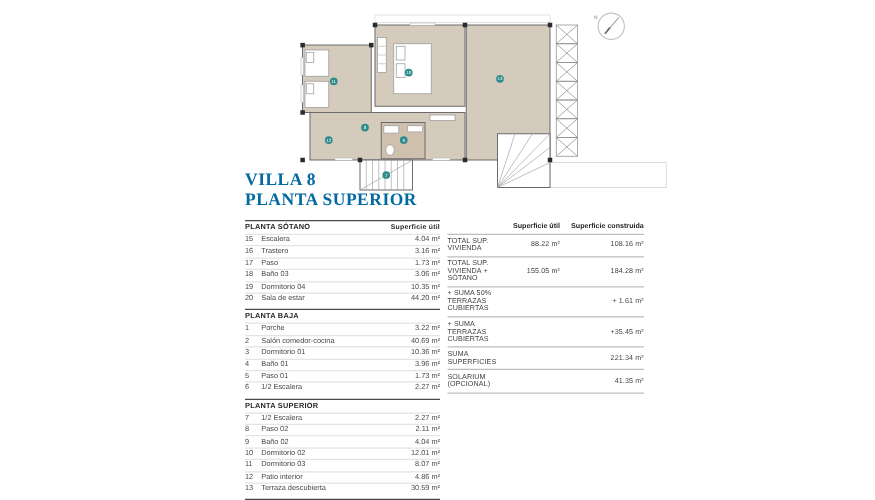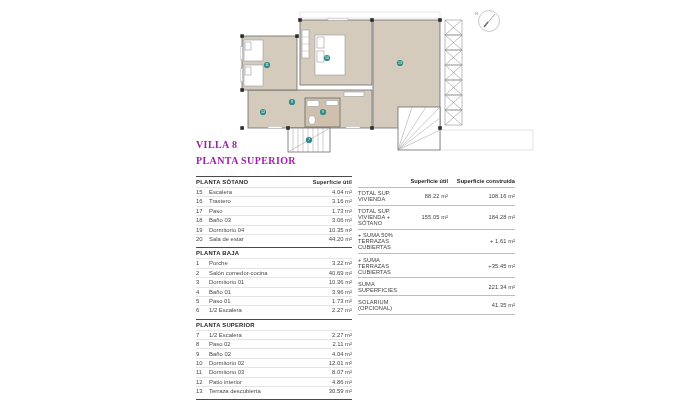--- a/index.html
+++ b/index.html
@@ -4,21 +4,21 @@
 <style>
   html,body { margin:0; padding:0; }
   body {
     width:700px; height:400px; background:#ffffff; position:relative; overflow:hidden;
     font-family:"Liberation Sans", sans-serif; color:#3c3c3c;
     -webkit-font-smoothing:antialiased;
   }
   .title-block {
     position:absolute; left:196px; top:137px;
     font-family:"Liberation Serif", serif; font-weight:bold;
-    font-size:10px; line-height:16px; letter-spacing:0.4px; color:#a21caf;
+    font-size:14px; line-height:16px; letter-spacing:0.4px; color:#0369a1;
   }
   
   .left-tables { position:absolute; left:196px; top:176px; width:156px; }
   .plan-section { margin-bottom:4px; }
   .plan-section:last-child .trow:last-child { border-bottom:1px solid #4a4a4a; }
   .section-head {
     display:flex; justify-content:space-between; align-items:flex-end;
     border-top:1px solid #4a4a4a; padding:2px 0 2px 0;
     font-size:5.9px; font-weight:bold; color:#262626; letter-spacing:0.2px;
   }

